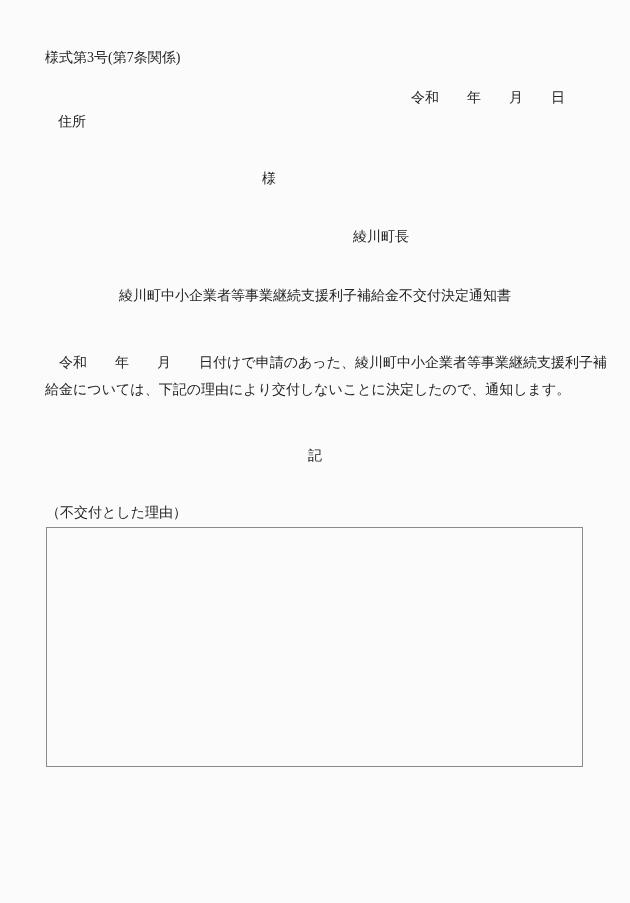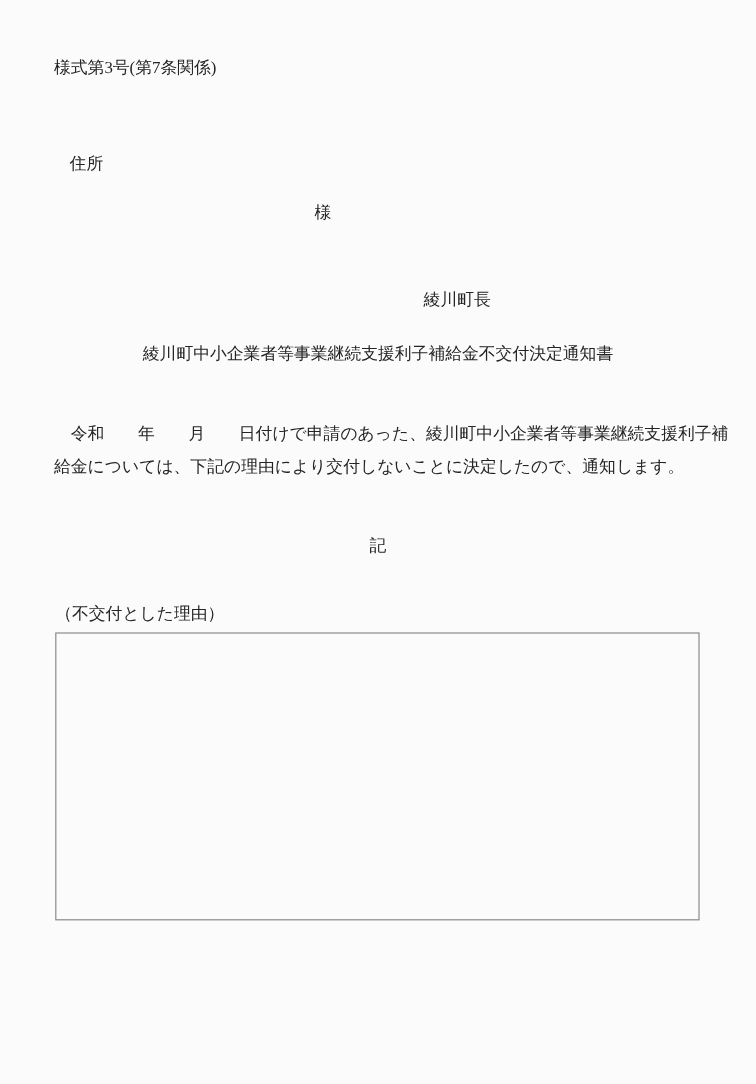--- a/index.html
+++ b/index.html
@@ -18,23 +18,23 @@
     overflow: hidden;
   }
   .abs {
     position: absolute;
     line-height: 15px;
     white-space: nowrap;
     font-family: Liberation Serif, serif;
   }
   .form-number   { left: 45px;  top: 50px; }
   .date-line     { right: 65px; top: 90px; }
-  .address-label { left: 58px;  top: 130px; }
+  .address-label { left: 58px;  top: 114px; }
   .addressee     { left: 262px; top: 171px; }
-  .sender        { left: 353px; top: 243px; }
+  .sender        { left: 353px; top: 229px; }
   .doc-title {
     left: 0; right: 0;
     top: 288px;
     text-align: center;
     white-space: nowrap;
   }
   .body-line-1 { left: 45px; top: 355px; text-indent: 14px; }
   .body-line-2 { left: 45px; top: 382px; text-align: center; }
   .record-marker {
     left: 0; right: 0;
@@ -52,20 +52,21 @@
     background: transparent;
   }
 </style>
 </head>
 <body>
 
 <div class="page">
 
   <div class="abs form-number">様式第3号(第7条関係)</div>
 
+  <div class="abs date-line">令和　　年　　月　　日</div>
 
   <div class="abs address-label">住所</div>
 
   <div class="abs addressee">様</div>
 
   <div class="abs sender">綾川町長</div>
 
   <div class="abs doc-title">綾川町中小企業者等事業継続支援利子補給金不交付決定通知書</div>
 
   <div class="abs body-line-1">令和　　年　　月　　日付けで申請のあった、綾川町中小企業者等事業継続支援利子補</div>

